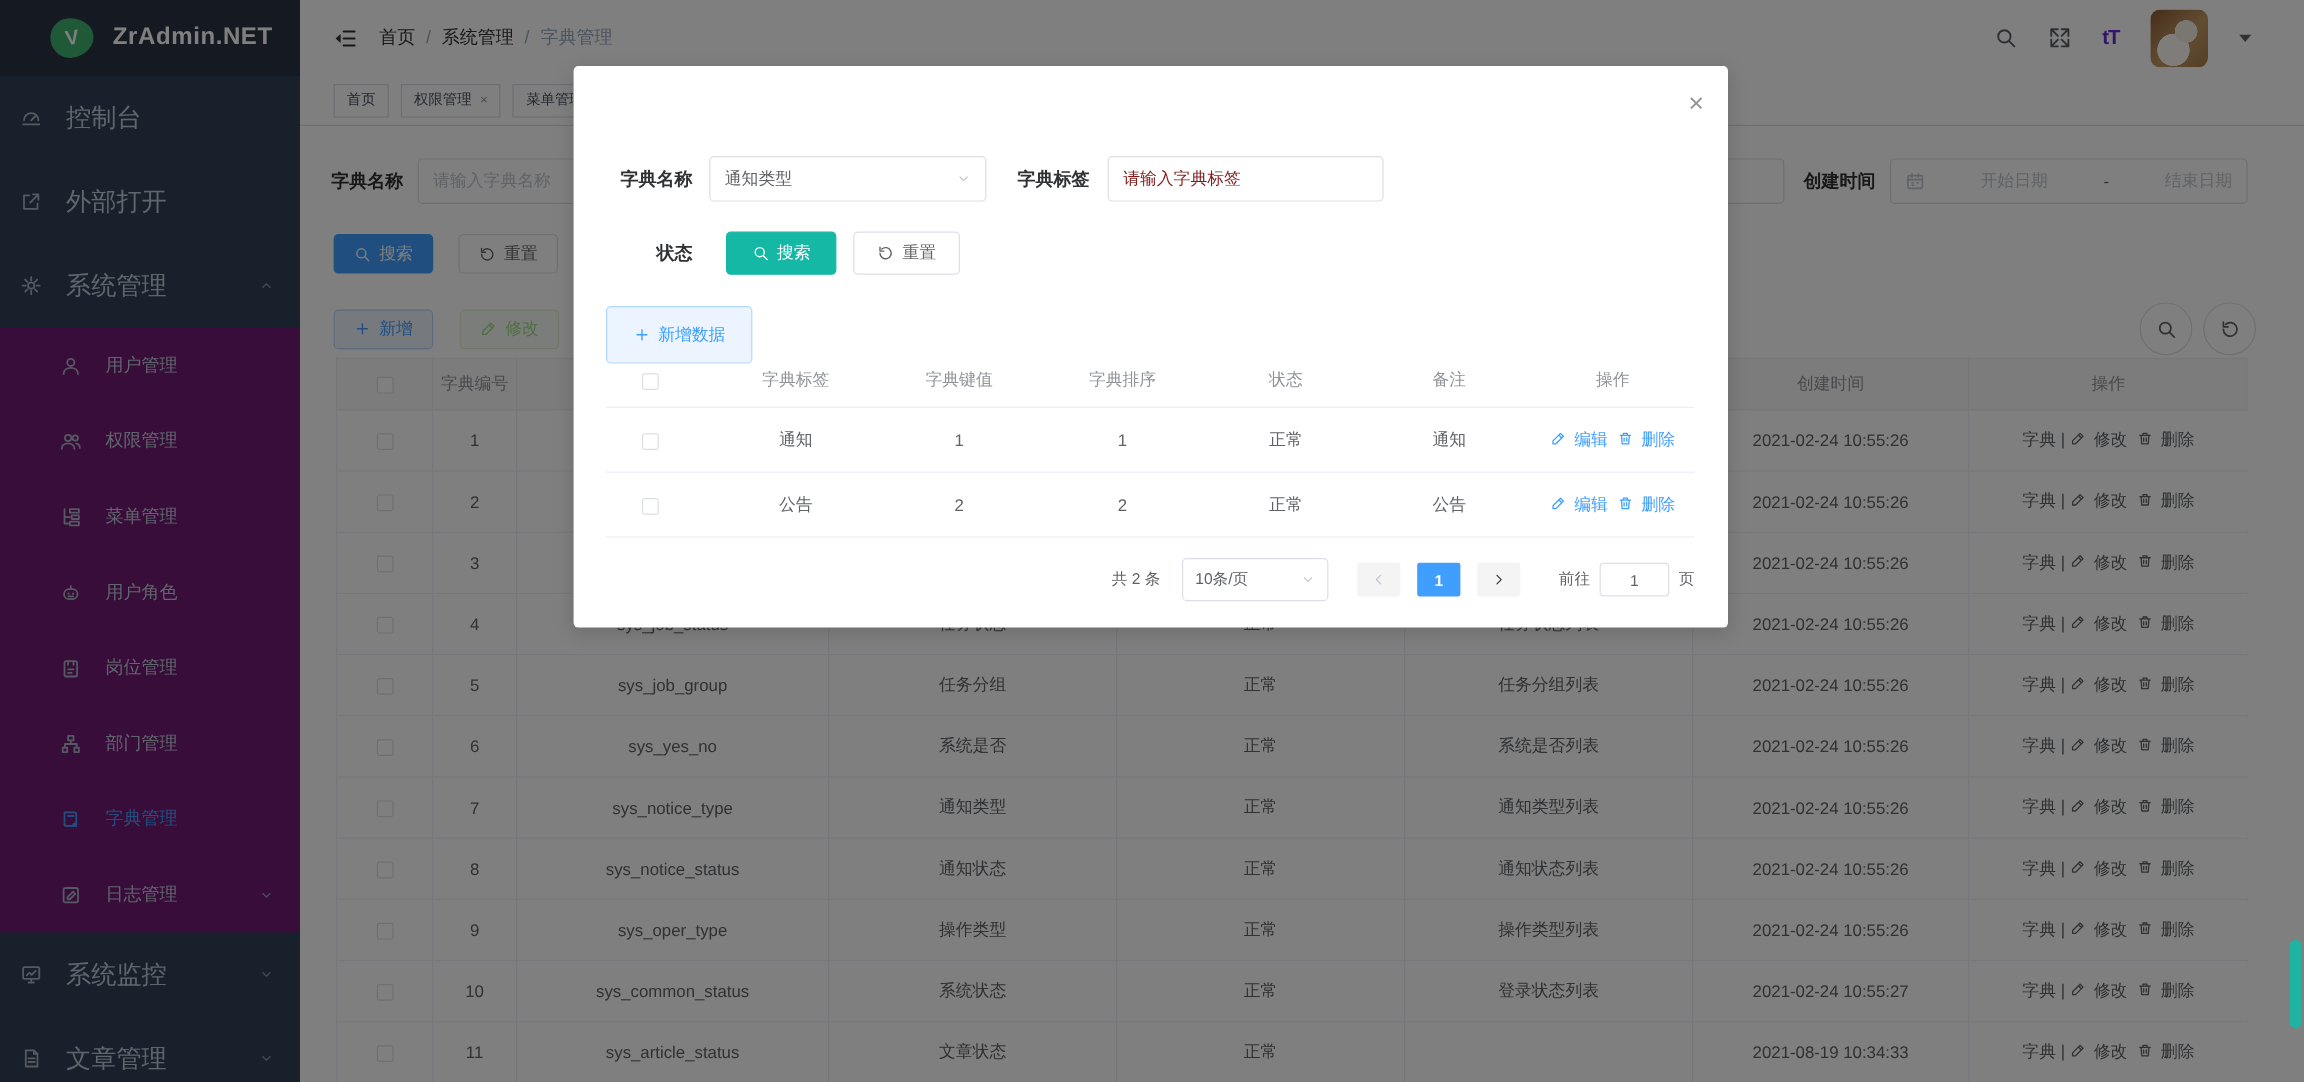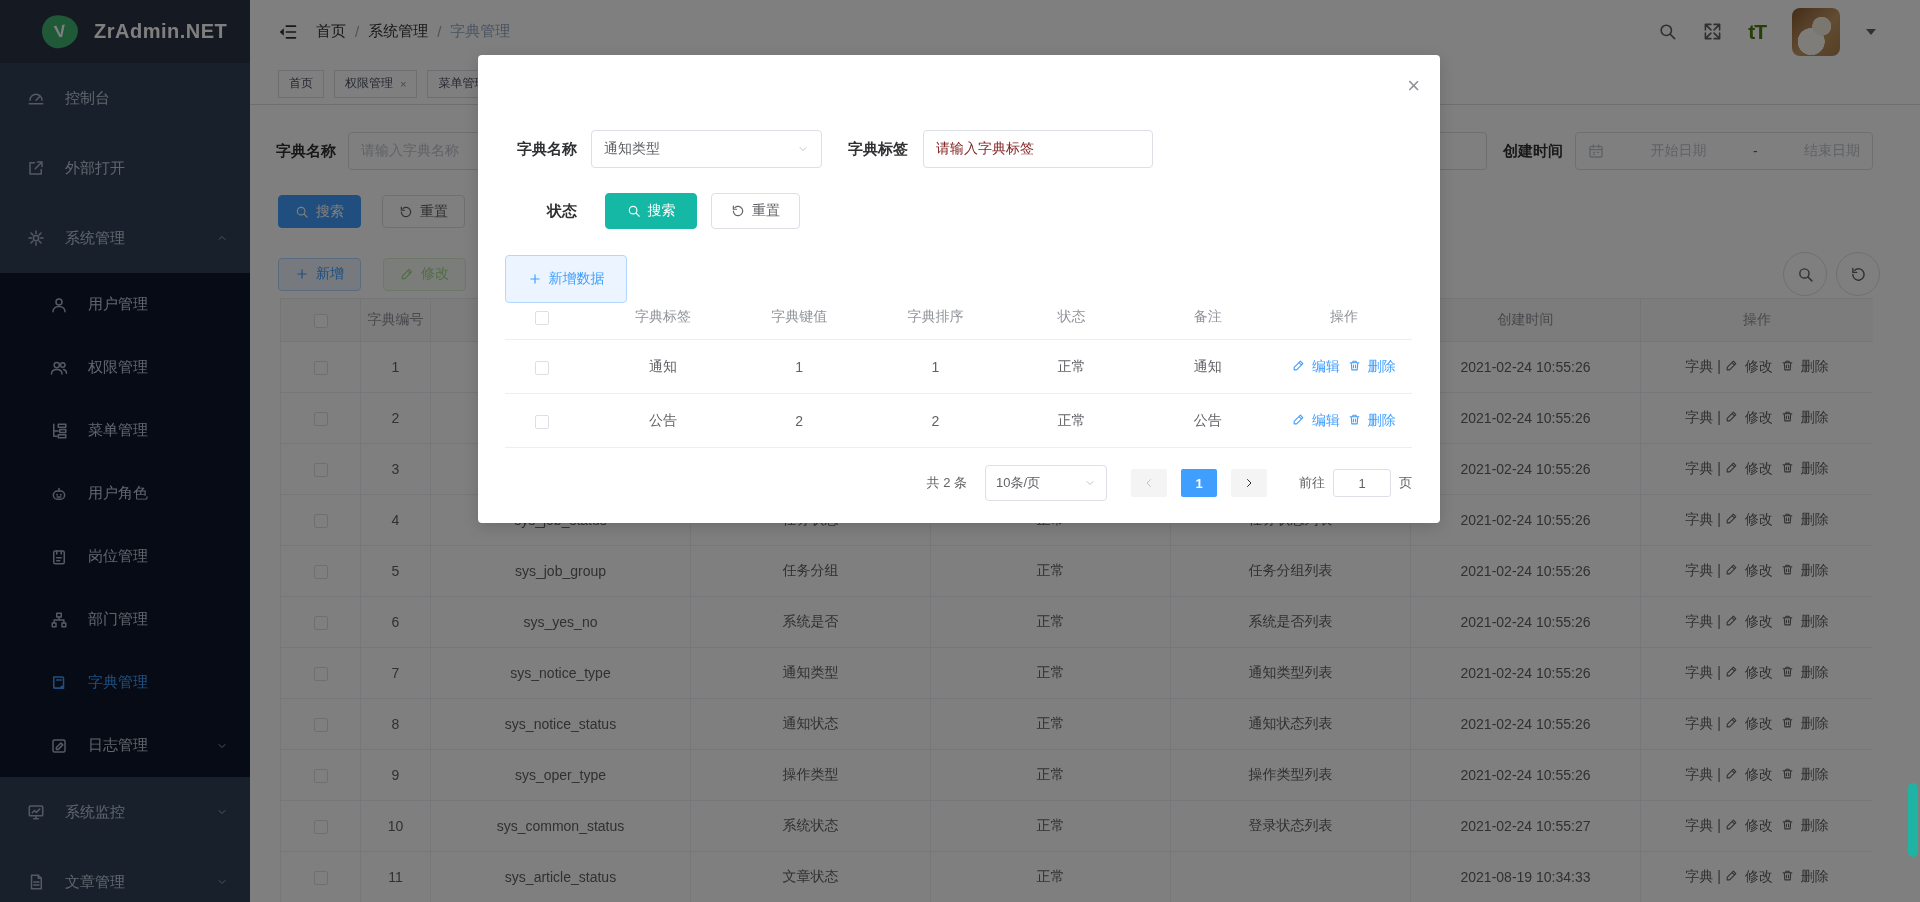--- a/index.html
+++ b/index.html
@@ -8,36 +8,36 @@
   .icon{display:inline-block;line-height:0;flex:none}
   .icon svg{width:100%;height:100%;display:block;stroke:currentColor;fill:none;stroke-width:2;stroke-linecap:round;stroke-linejoin:round}.i12{width:12px;height:12px}
 
   
   .sidebar{position:absolute;left:0;top:0;width:250px;height:902px;background:#304156;z-index:1}
   .logo-bar{height:63px;display:flex;align-items:center;padding-left:42px;background:#2b3244}
   .logo-blob{width:36px;height:33px;background:#3eb370;border-radius:42% 58% 55% 45%/50% 50% 50% 50%;
     transform:rotate(-8deg);display:flex;align-items:center;justify-content:center;color:#fff;font-weight:bold;font-size:17px}
   .logo-text{color:#fff;font-weight:bold;font-size:20px;margin-left:16px;letter-spacing:.5px}
   .menu{position:absolute;top:63px;left:0;right:0;bottom:0}
-  .s-item{height:70px;display:flex;align-items:center;padding-left:27px;color:#bfcbd9;font-size:15px;cursor:pointer;position:relative}
+  .s-item{height:70px;display:flex;align-items:center;padding-left:17px;color:#bfcbd9;font-size:21px;cursor:pointer;position:relative}
   .s-item .s-icon{width:18px;height:18px;margin-right:20px;color:#a8b2c4}
-  .s-sub{background:#0f172a}
+  .s-sub{background:#701a75}
   .s-sub .s-item{height:63px;padding-left:50px;font-size:15px}
   .s-item.active{color:#409eff}
   .s-item.active .s-icon{color:#409eff}
   .s-caret{position:absolute;right:22px;color:#9aa5b5;width:12px;height:12px}
 
   
   .navbar{position:absolute;left:250px;top:0;right:0;height:63px;background:#fff;display:flex;align-items:center;padding:0 44px 0 28px}
   .hamburger{width:20px;height:20px;color:#303133;cursor:pointer}
   .breadcrumb{display:flex;align-items:center;gap:9px;margin-left:18px;font-size:15px}
   .crumb{color:#303133}.crumb.last{color:#97a8be}.crumb-sep{color:#97a8be}
   .nav-right{margin-left:auto;display:flex;align-items:center;gap:26px}
   .nav-ic{width:19px;height:19px;color:#5a5e66;cursor:pointer}
-  .font-size-btn{font-size:21px;font-weight:bold;color:#4d7c0f;cursor:pointer;letter-spacing:-1px}
+  .font-size-btn{font-size:17px;font-weight:bold;color:#6d28d9;cursor:pointer;letter-spacing:-1px}
   .avatar{width:48px;height:48px;border-radius:8px;cursor:pointer;background:
     radial-gradient(circle at 62% 38%,#f4ece0 0 22%,rgba(0,0,0,0) 23%),
     radial-gradient(circle at 40% 70%,#fdfaf4 0 30%,rgba(0,0,0,0) 31%),
     linear-gradient(135deg,#8a5a33,#c49a66 55%,#a97e4b)}
   .nav-caret{width:0;height:0;border-left:5px solid transparent;border-right:5px solid transparent;border-top:6px solid #606266;cursor:pointer}
   .tagsbar{position:absolute;left:250px;top:63px;right:0;height:42px;background:#fff;border-bottom:1px solid #d8dce5;
     display:flex;align-items:center;padding-left:28px;gap:10px;box-shadow:0 1px 3px rgba(0,0,0,.04)}
   .tag{height:28px;border:1px solid #d8dce5;background:#fff;display:flex;align-items:center;padding:0 10px;font-size:12px;color:#495060;gap:7px;cursor:pointer}
   .tag .x{font-size:11px;color:#909399}
 

